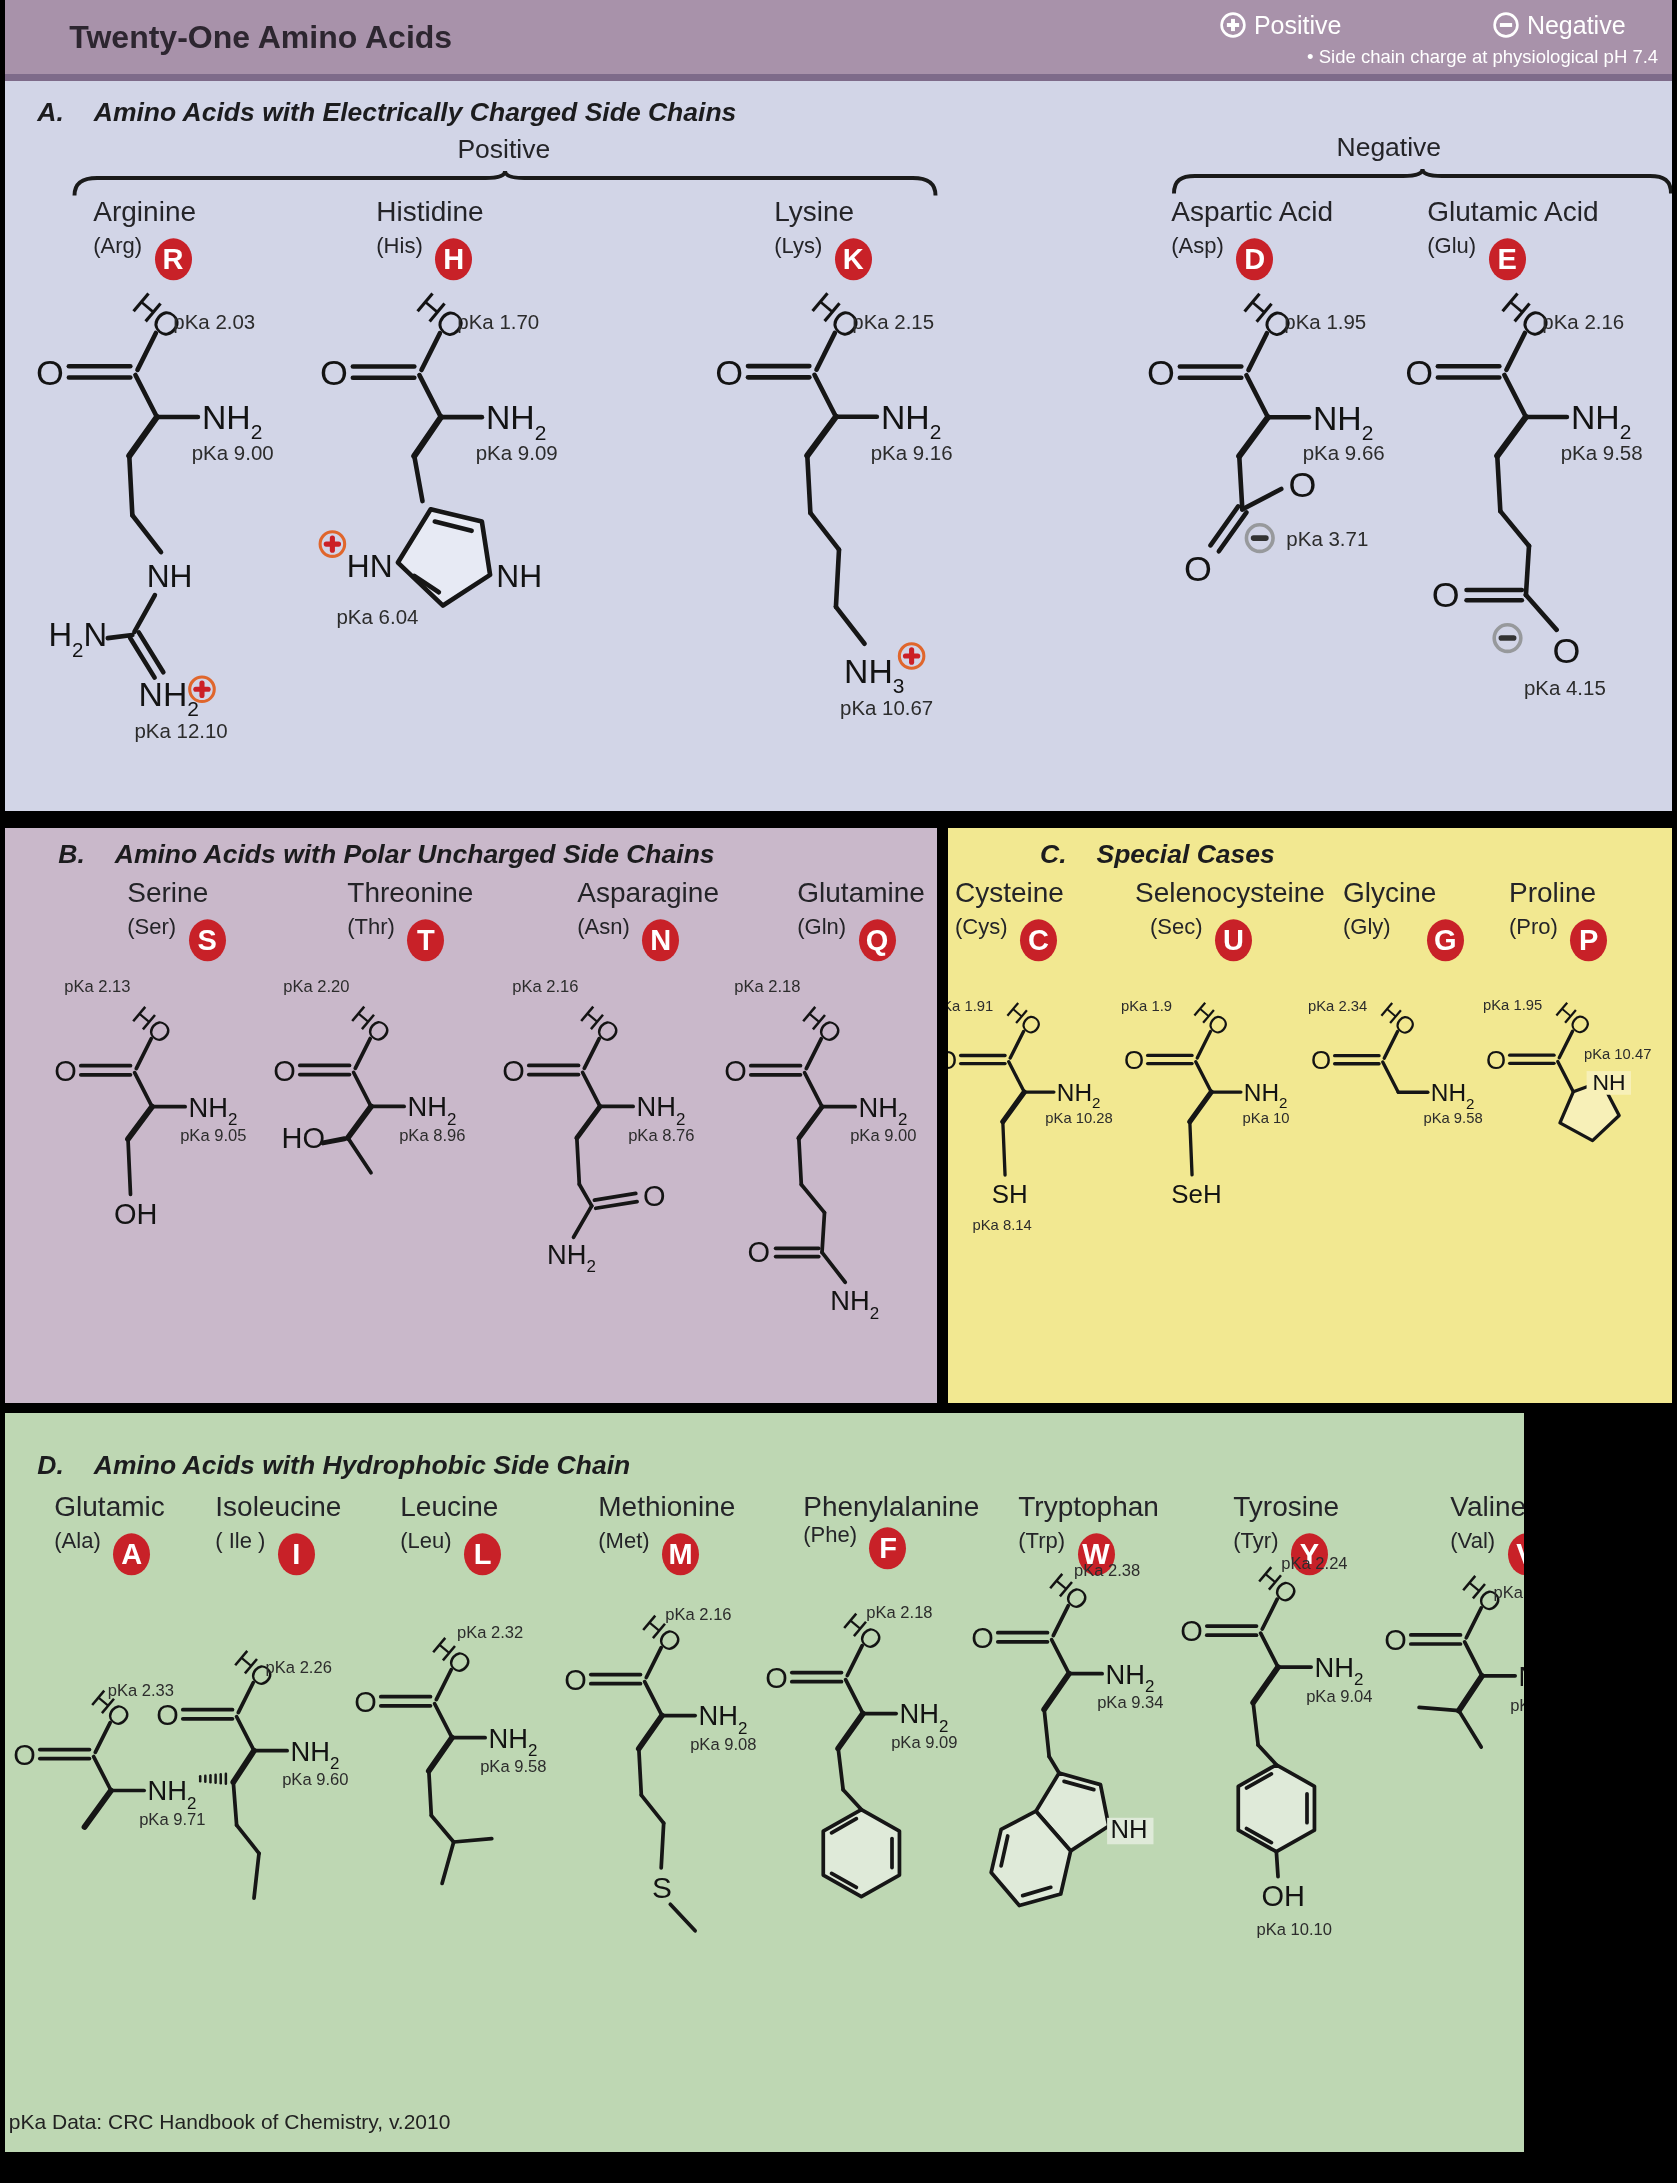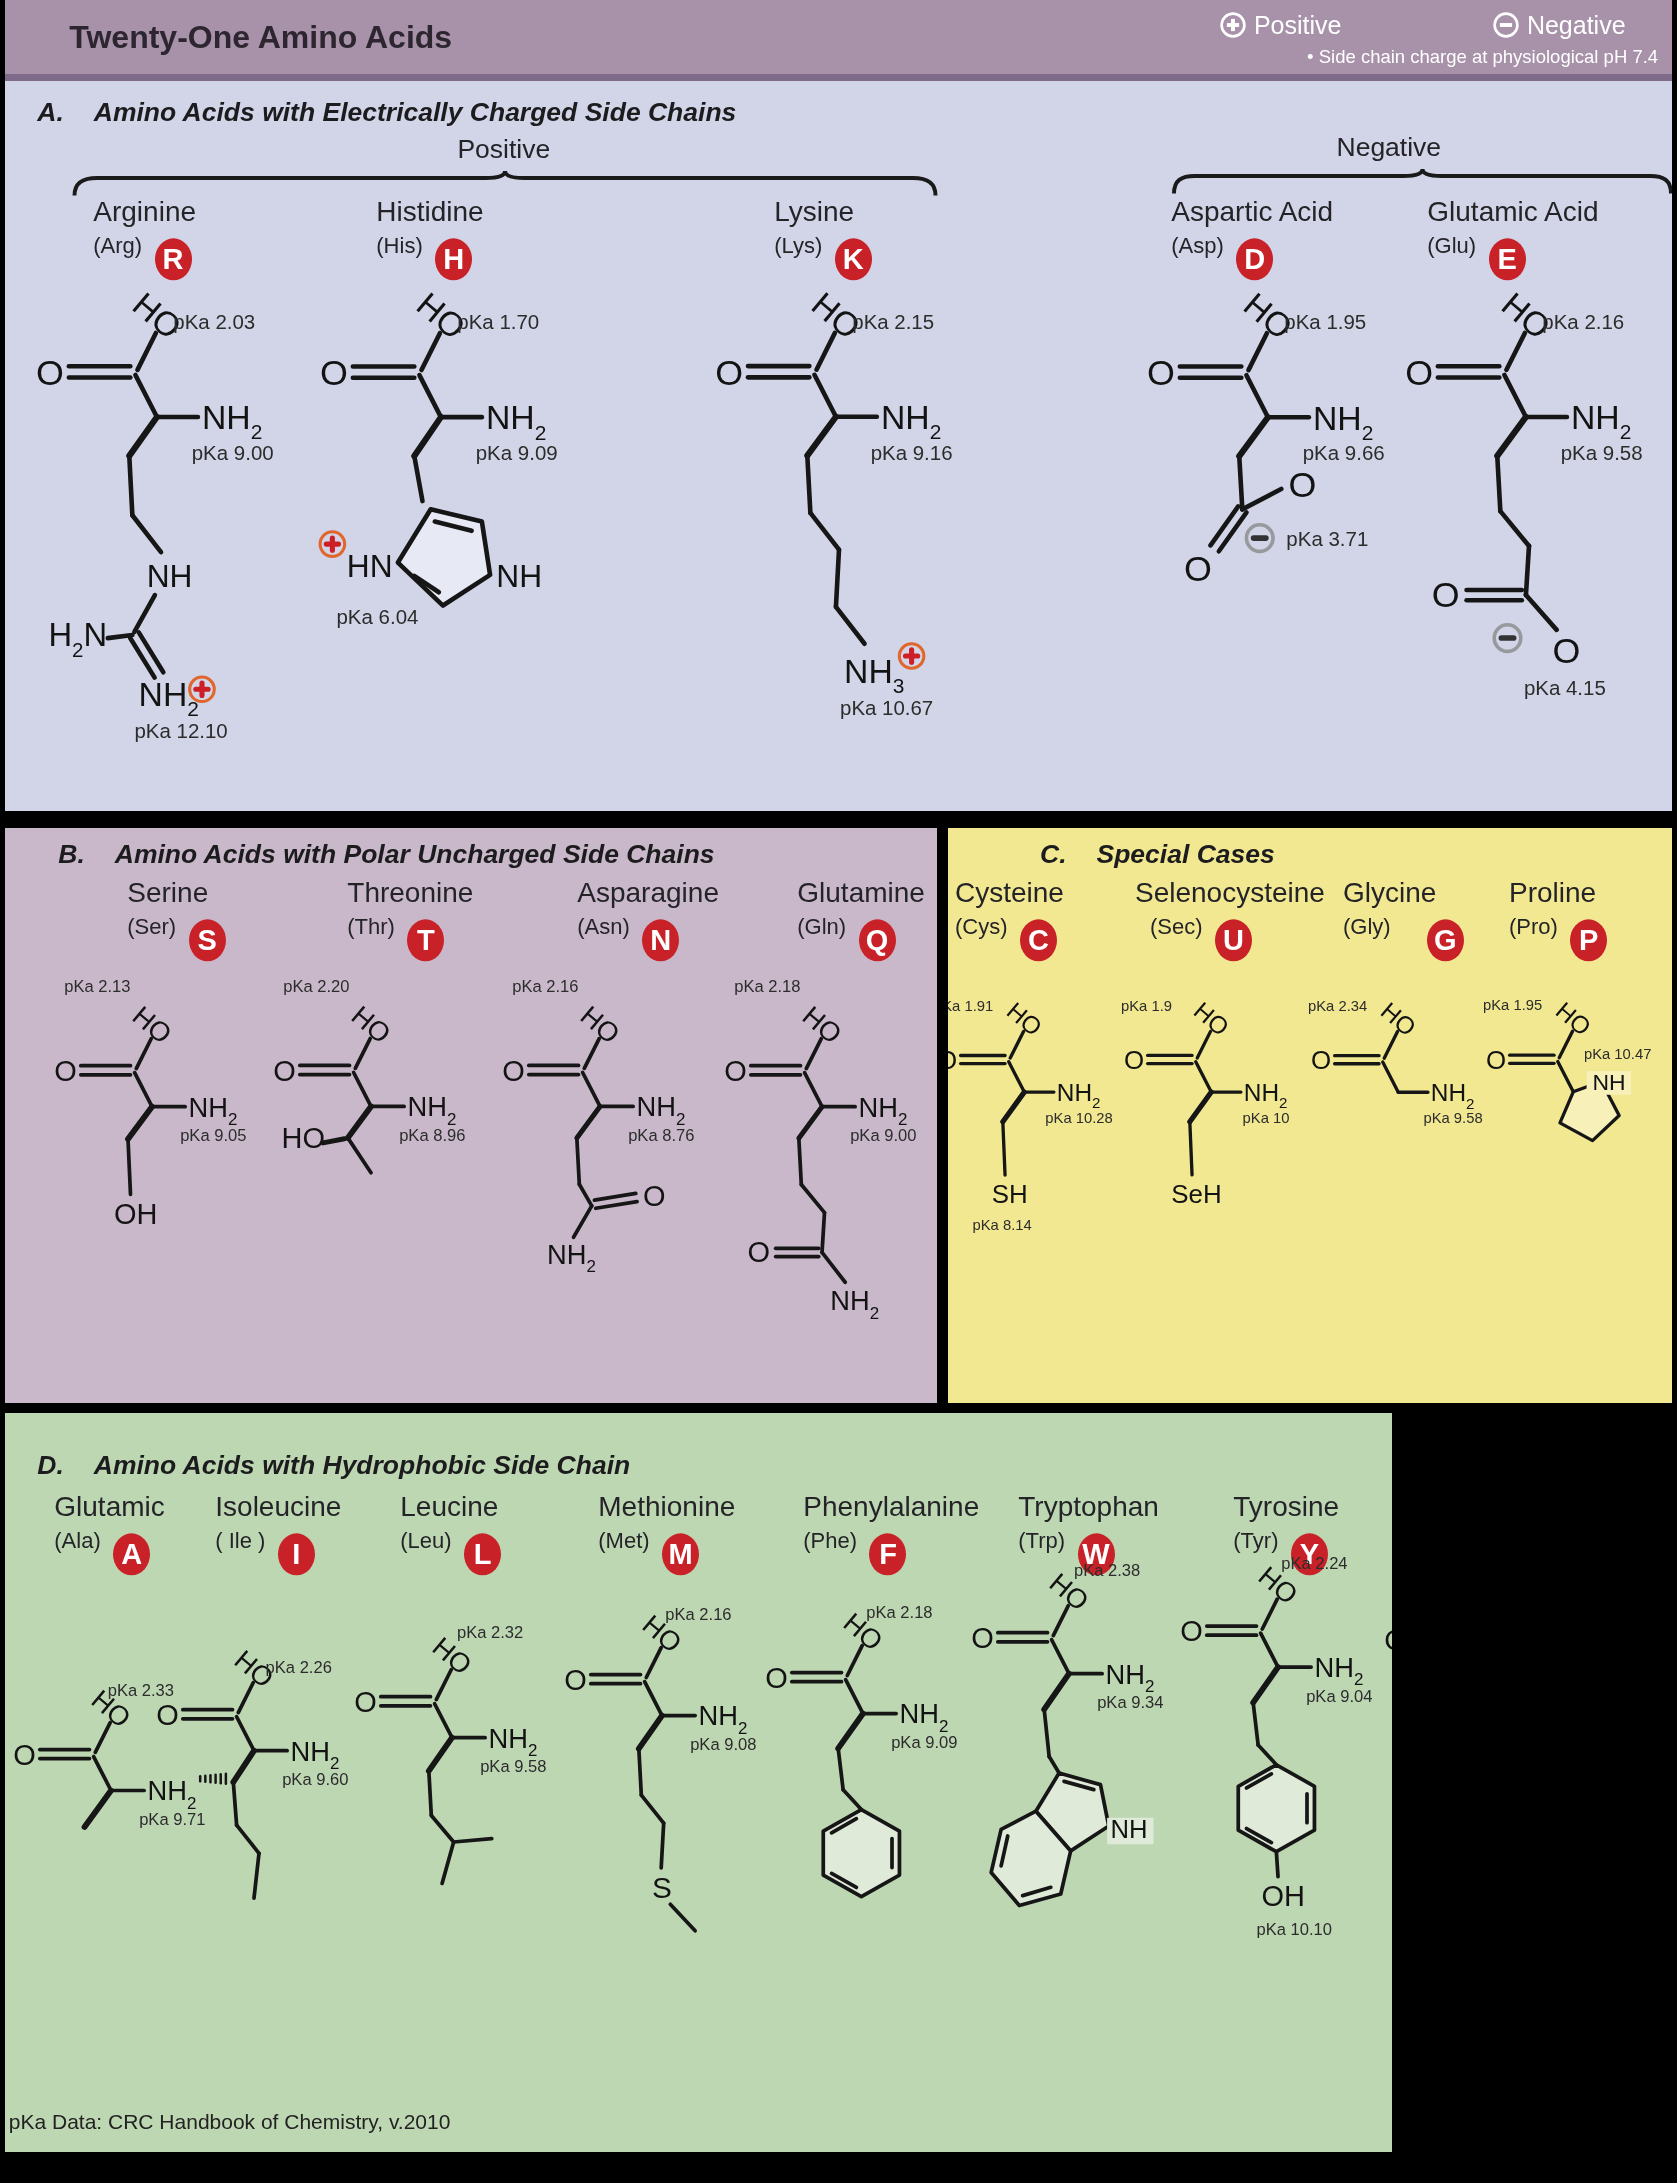--- a/index.html
+++ b/index.html
@@ -9,21 +9,21 @@
   #header{position:absolute;left:5.3px;top:0;width:1667px;height:74px;background:#a892aa;
           border-bottom:7px solid #7e6b8a;}
   #header .title{position:absolute;left:64px;top:19.4px;font-size:32px;font-weight:600;color:#2d2630;}
   #legend{position:absolute;right:12.4px;top:5.3px;width:494px;color:#fff;}
   .leg-row{position:absolute;top:5.3px;display:flex;align-items:center;gap:7px;}
   .leg-row span{font-size:25px;color:#fff;}
   #leg-note{position:absolute;top:41px;right:1.8px;font-size:18.5px;color:#fff;}
   #secA{left:5.3px;top:81px;width:1667px;height:730px;background:#d2d5e7;}
   #secB{left:5.3px;top:828px;width:932px;height:575px;background:#c9b8ca;}
   #secC{left:948px;top:828px;width:724px;height:575px;background:#f2e891;}
-  #secD{left:5.3px;top:1413px;width:1387px;height:739px;background:#bed7b3;}
+  #secD{left:5.3px;top:1413px;width:1519px;height:739px;background:#bed7b3;}
   .sec-title{position:absolute;font-size:26.5px;font-style:italic;font-weight:600;color:#1c1c1e;}
   .sec-title .lbl{margin-right:30px;}
   .grp-label{position:absolute;width:221px;text-align:center;font-size:26.5px;color:#242428;}
   .aa-name{position:absolute;font-size:28px;color:#242428;white-space:nowrap;}
   .aa-abbr{position:absolute;display:flex;align-items:flex-start;gap:12.4px;}
   .aa-abbr .ab{font-size:22px;color:#242428;white-space:nowrap;}
   .badge{display:inline-block;width:37px;height:42px;border-radius:50%;background:#c82128;
          color:#fff;font-size:29px;font-weight:bold;text-align:center;line-height:42px;
          transform:translateY(5.3px);}
   .struct{position:absolute;}
@@ -516,21 +516,21 @@
           <text x="196" y="174" font-size="20" fill="#2c2c2c" text-anchor="middle">pKa 9.08</text>
           <line x1="122" y1="132" x2="94" y2="172" stroke="#161616" stroke-width="7" stroke-linecap="round"></line>
           <line x1="94" y1="172" x2="97" y2="228" stroke="#161616" stroke-width="4.5" stroke-linecap="round"></line>
           <line x1="97" y1="228" x2="124" y2="262" stroke="#161616" stroke-width="4.5" stroke-linecap="round"></line>
           <line x1="124" y1="262" x2="121" y2="316" stroke="#161616" stroke-width="4.5" stroke-linecap="round"></line>
           <text x="110" y="352" font-size="36" fill="#131313" text-anchor="start">S</text>
           <line x1="132" y1="360" x2="162" y2="392" stroke="#161616" stroke-width="4.5" stroke-linecap="round"></line>
         </g>
       </svg>
       <div class="aa-name" style="left: 798px; top: 78px;">Phenylalanine</div>
-      <div class="aa-abbr" style="left: 798px; top: 115px;">
+      <div class="aa-abbr" style="left: 798px; top: 109px;">
         <span class="ab">(Phe)</span>
         <span class="badge">F</span>
       </div>
       <svg class="struct" width="207" height="343" viewBox="0 -34 250 414" style="left: 757px; top: 163px;">
         <g>
           <text x="96" y="26" font-size="33" fill="#131313" text-anchor="start" transform="rotate(40 96 26)">HO</text>
           <line x1="121" y1="50" x2="103" y2="86" stroke="#161616" stroke-width="4.5" stroke-linecap="round"></line>
           <text x="4" y="101" font-size="35" fill="#131313" text-anchor="start">O</text>
           <line x1="36" y1="93.5" x2="96" y2="93.5" stroke="#161616" stroke-width="4.5" stroke-linecap="round"></line>
           <line x1="36" y1="82.5" x2="96" y2="82.5" stroke="#161616" stroke-width="4.5" stroke-linecap="round"></line>

